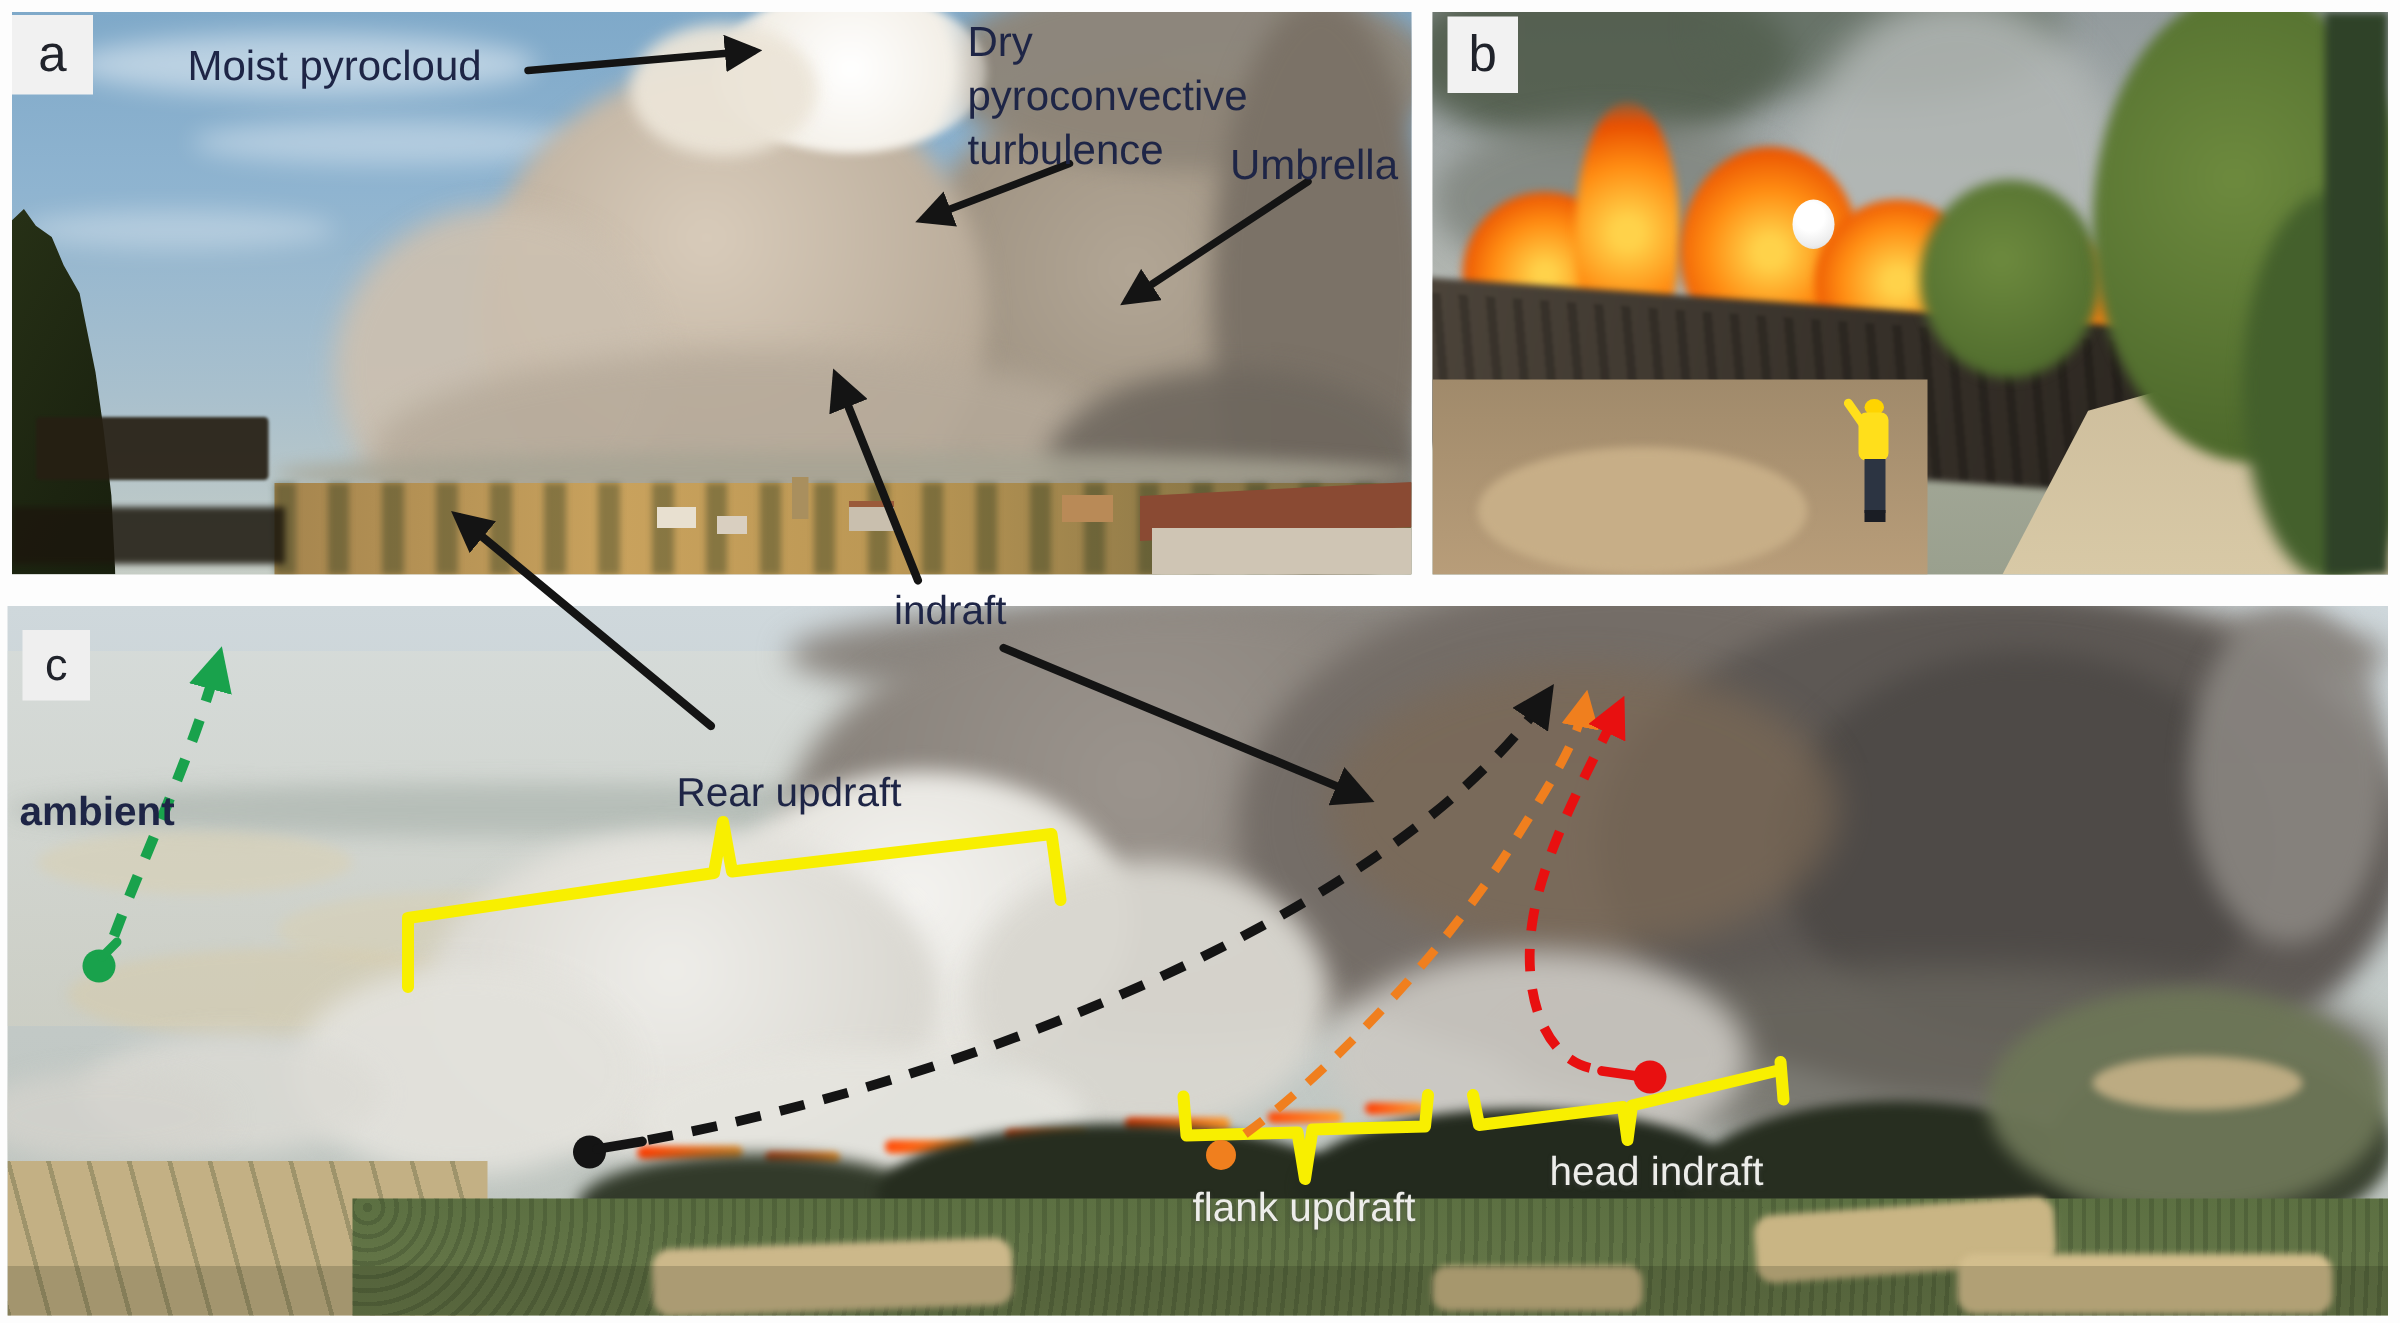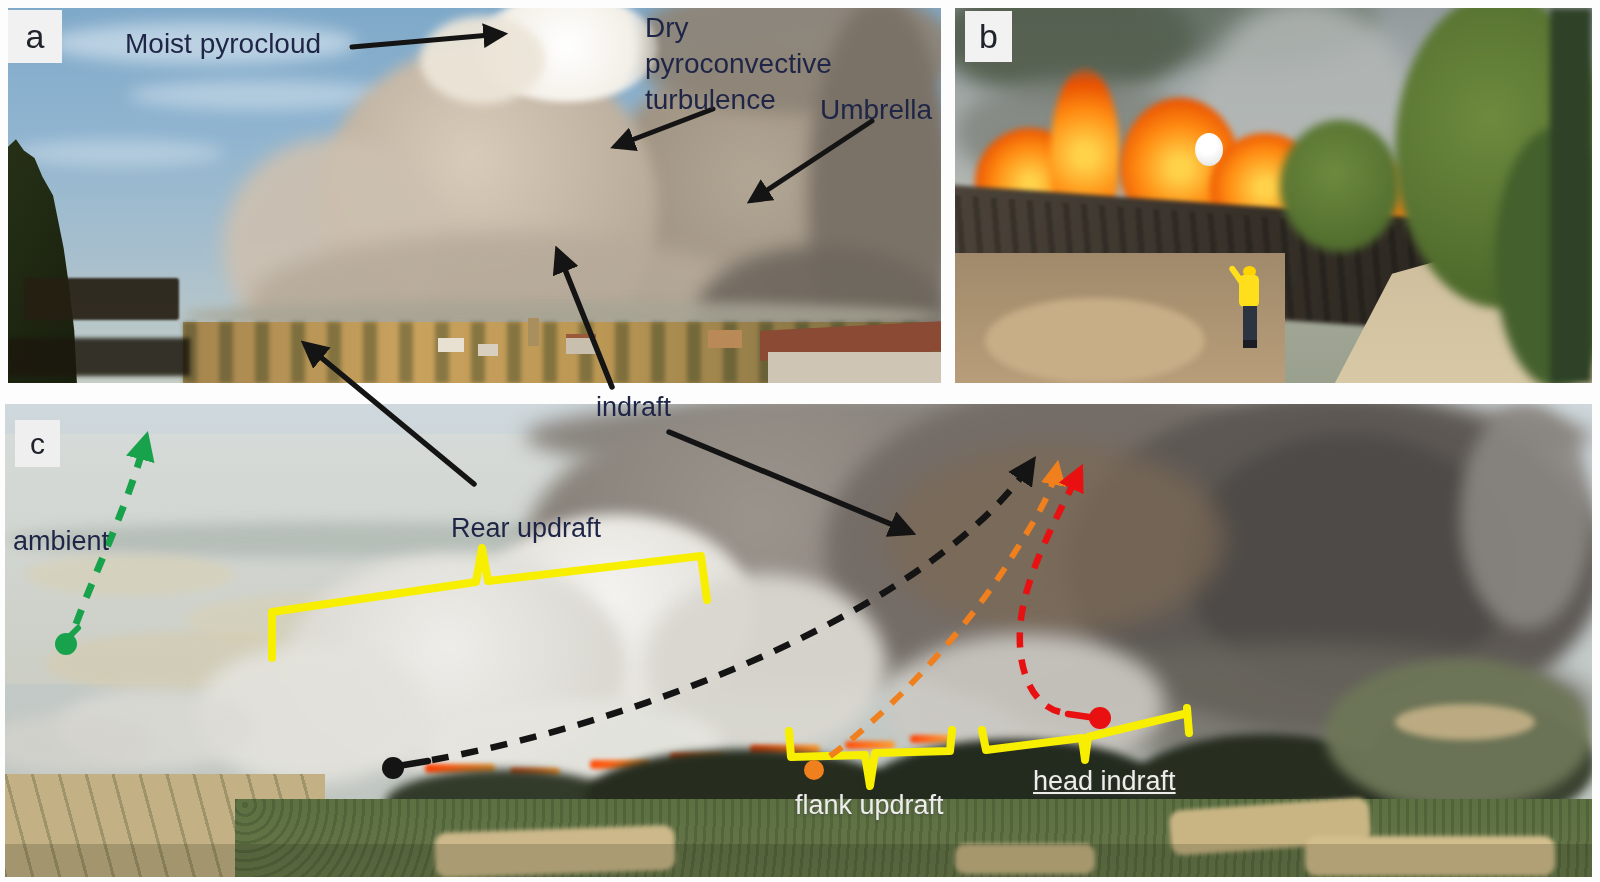--- a/index.html
+++ b/index.html
@@ -198,19 +198,19 @@
 
     <circle cx="1100" cy="718" r="11" fill="#e81010"></circle>
     <path d="M1089,717 L1068,714" fill="none" stroke-width="6.5" stroke-linecap="round" stroke="#e81010"></path>
     <path d="M1060,712 C1028,704 1014,660 1022,612 C1030,564 1062,508 1080,470" fill="none" stroke-width="6.5" stroke-dasharray="15 12" marker-end="url(#ah-red)" stroke="#e81010"></path>
   </svg>
 
   <div class="lbl" style="left:645px;top:10px;width:215px;white-space:normal;">Dry pyroconvective turbulence</div>
   <div class="lbl" style="left:125px;top:26px;">Moist pyrocloud</div>
   <div class="lbl" style="left:820px;top:92px;">Umbrella</div>
 
-  <div class="lbl-c" style="left:13px;top:526px;">ambient</div>
+  <div class="lbl-c" style="left:13px;top:526px;font-weight:bold;">ambient</div>
   <div class="lbl-c" style="left:596px;top:392px;">indraft</div>
   <div class="lbl-c" style="left:451px;top:513px;">Rear updraft</div>
   <div class="lbl-light" style="left:795px;top:790px;">flank updraft</div>
-  <div class="lbl-light" style="left:1033px;top:766px;text-decoration:underline;">head indraft</div>
+  <div class="lbl-light" style="left:1033px;top:766px;">head indraft</div>
 
 </div>
 
 </body></html>

